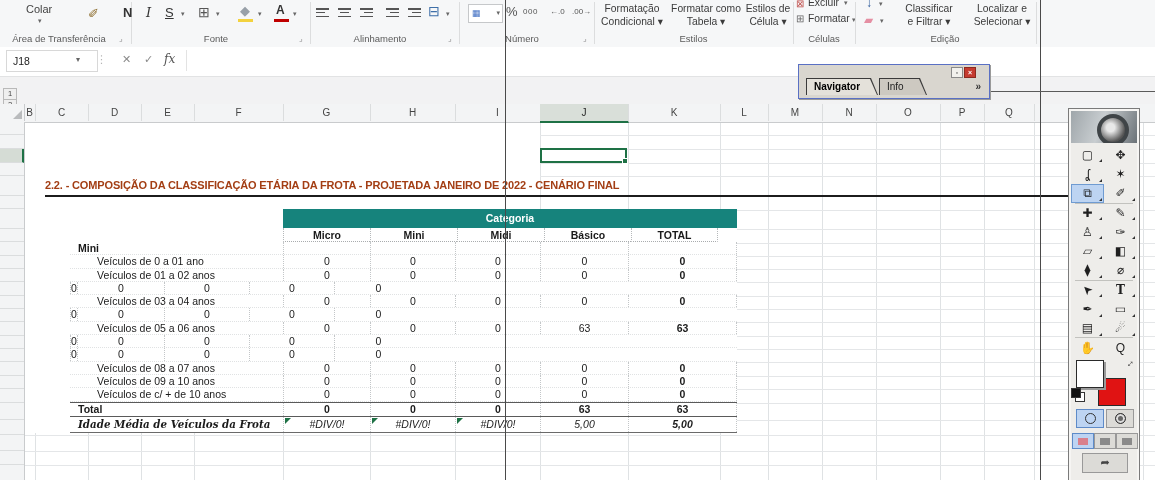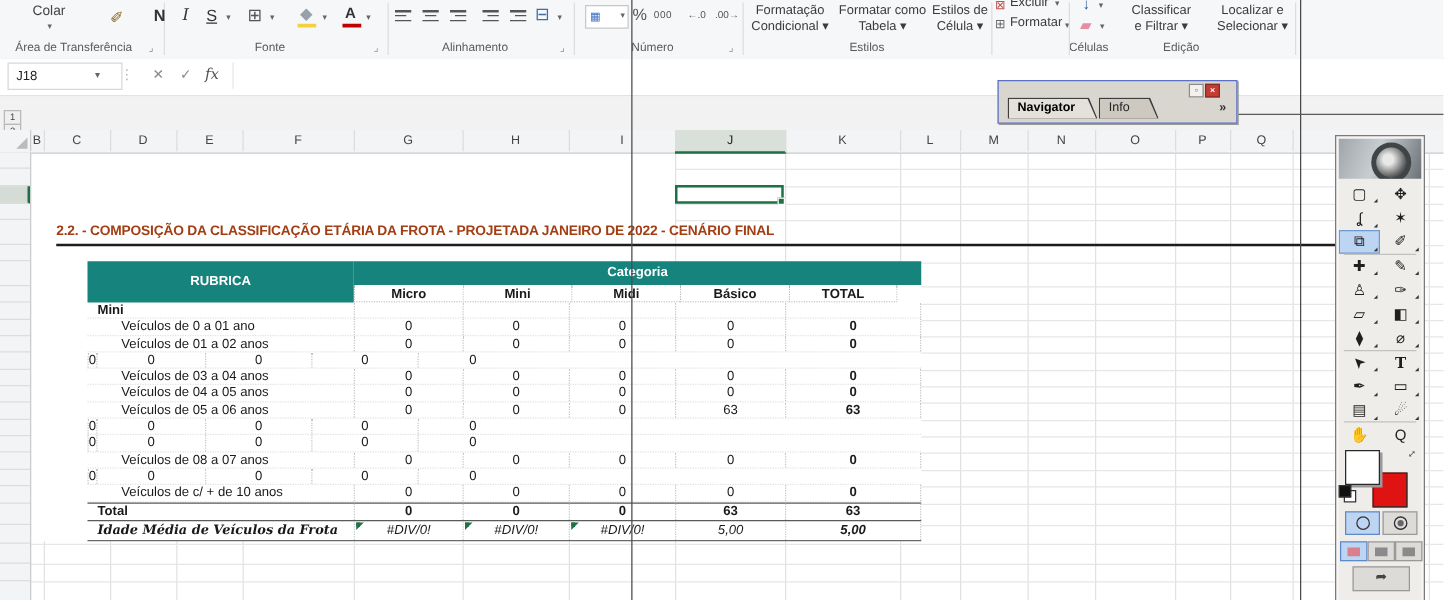--- a/index.html
+++ b/index.html
@@ -188,21 +188,21 @@
     </div>
     <span class="glabel" style="left:594px;width:199px;">Estilos</span>
     <div class="gdiv" style="left:793px;"></div>
 
     <span class="ric" style="left:796px;top:-2px;font-size:10px;color:#C0504D;">⊠</span>
     <span class="ric" style="left:808px;top:-3px;font-size:10.3px;color:#3B3B3B;">Excluir</span>
     <span class="caret" style="left:844px;top:-1px;">▾</span>
     <span class="ric" style="left:796px;top:13px;font-size:10px;color:#666;">⊞</span>
     <span class="ric" style="left:808px;top:13px;font-size:10.3px;color:#3B3B3B;">Formatar</span>
     <span class="caret" style="left:852px;top:16px;">▾</span>
-    <span class="glabel" style="left:793px;width:62px;margin-left:47px;">Células</span>
+    <span class="glabel" style="left:793px;width:62px;">Células</span>
     <div class="gdiv" style="left:855px;"></div>
 
     <span class="ric" style="left:866px;top:-4px;font-size:12px;font-weight:bold;color:#2B579A;">↓</span>
     <span class="caret" style="left:879px;top:0px;">▾</span>
     <span class="ric" style="left:864px;top:13px;font-size:12px;color:#E58FA3;">▰</span>
     <span class="caret" style="left:880px;top:17px;">▾</span>
     <div class="twoline" style="left:892px;width:74px;">
       <span>Classificar</span><br>
       <span>e Filtrar ▾</span>
     </div>
@@ -324,21 +324,20 @@
       <div class="hl" style="top: 464.9px;"></div>
     </div>
   <div class="cover" style="left:24px;top:122px;width:516px;height:87px;"></div>
   <div class="cover" style="left:24px;top:209px;width:46px;height:224px;"></div>
 
   <div id="title">
     <span>2.2. - COMPOSIÇÃO DA CLASSIFICAÇÃO ETÁRIA DA FROTA - PROJETADA JANEIRO DE 2022 - CENÁRIO FINAL</span>
   </div>
 
   <div id="ftable">
-    <div id="rubrica" class="teal">RUBRICA</div>
     <div id="categoria" class="teal">Categoria</div>
     <div id="subhead">
 
     <div style="width:87px;">Micro</div>
         <div style="width:87px;">Mini</div>
         <div style="width:87px;">Midi</div>
         <div style="width:87px;">Básico</div>
         <div style="width:87px;">TOTAL</div>
       </div>
     <div id="tbody">
@@ -376,21 +375,20 @@
       </div>
         <div class="br indent">
         <div class="bl">Veículos de 03 a 04 anos</div>
         <div class="bv">0</div>
         <div class="bv">0</div>
         <div class="bv">0</div>
         <div class="bv">0</div>
         <div class="bv">0</div>
       </div>
         <div class="br indent">
-        <div class="bl">Veículos de 04 a 05 anos</div>
         <div class="bv">0</div>
         <div class="bv">0</div>
         <div class="bv">0</div>
         <div class="bv">0</div>
         <div class="bv">0</div>
       </div>
         <div class="br indent">
         <div class="bl">Veículos de 05 a 06 anos</div>
         <div class="bv">0</div>
         <div class="bv">0</div>
@@ -414,20 +412,21 @@
       </div>
         <div class="br indent">
         <div class="bl">Veículos de 08 a 07 anos</div>
         <div class="bv">0</div>
         <div class="bv">0</div>
         <div class="bv">0</div>
         <div class="bv">0</div>
         <div class="bv">0</div>
       </div>
         <div class="br indent">
+        <div class="bl">Veículos de 09 a 10 anos</div>
         <div class="bv">0</div>
         <div class="bv">0</div>
         <div class="bv">0</div>
         <div class="bv">0</div>
         <div class="bv">0</div>
       </div>
         <div class="br indent">
         <div class="bl">Veículos de c/ + de 10 anos</div>
         <div class="bv">0</div>
         <div class="bv">0</div>

